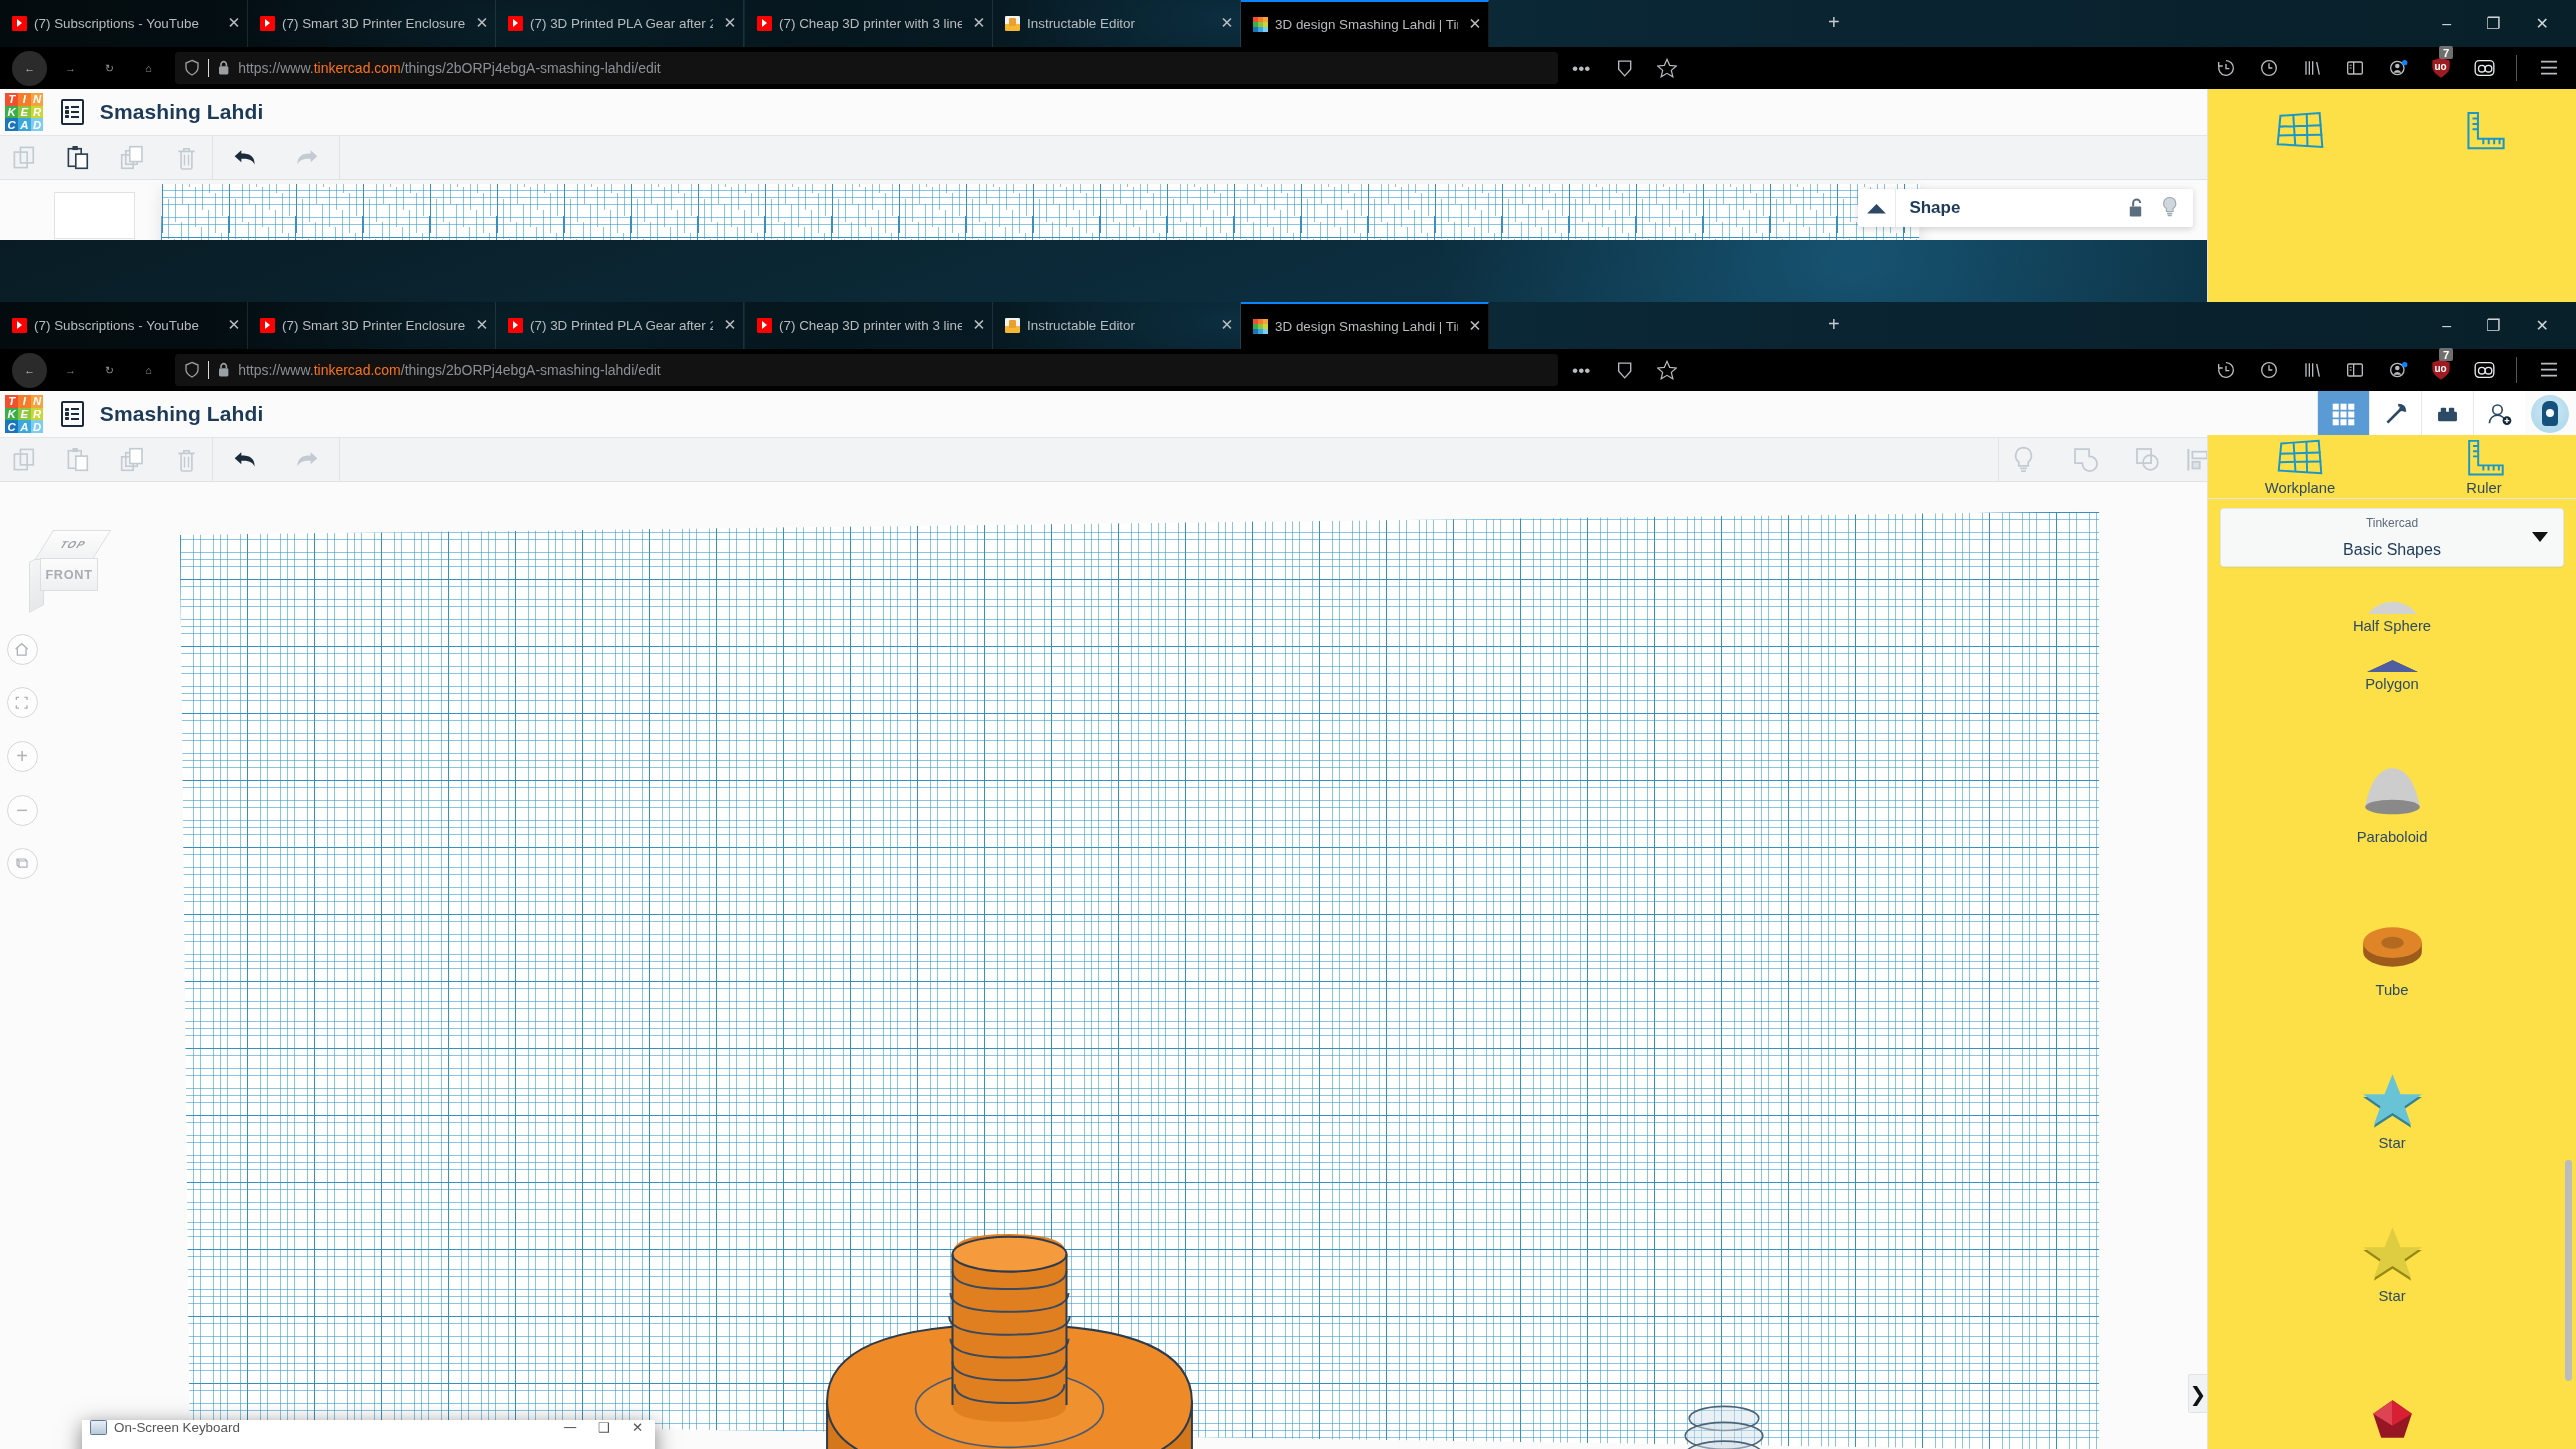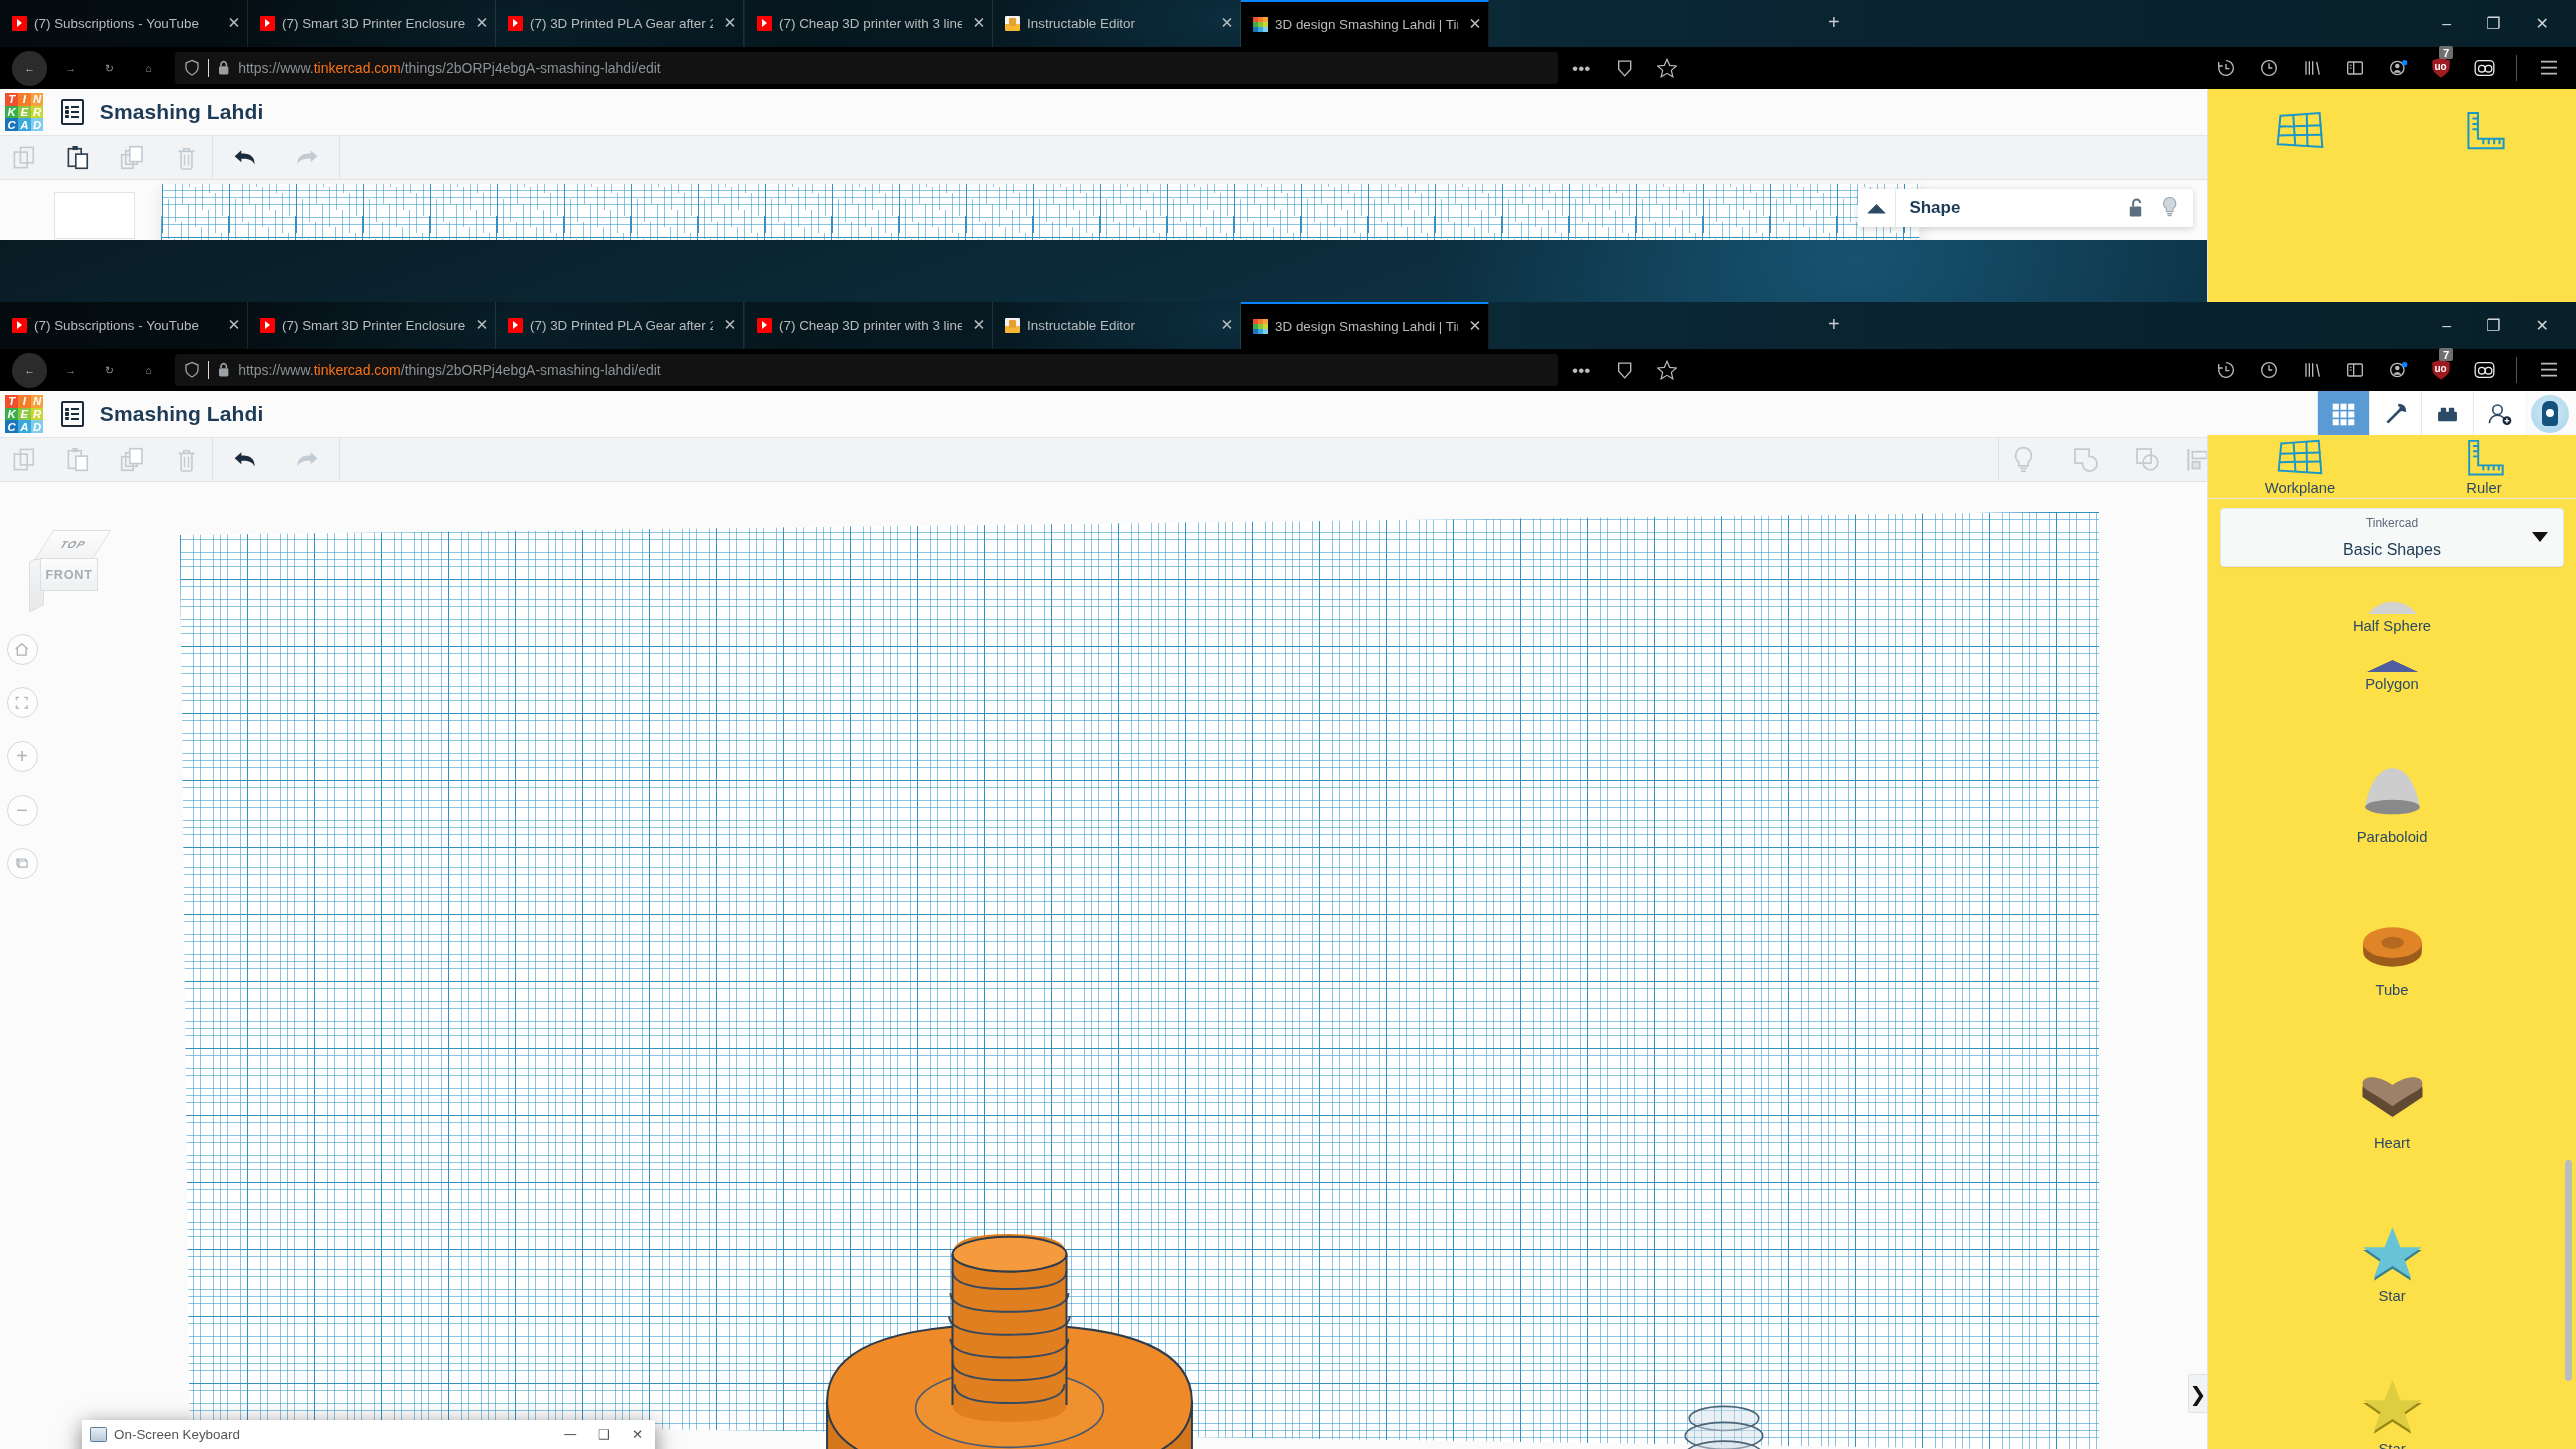--- a/index.html
+++ b/index.html
@@ -131,21 +131,21 @@
                    font-size:20px; color:#111; font-family:"DejaVu Sans",sans-serif;}
 
   
   .shape-card { position:absolute; background:#fff; border-radius:2.7px; box-shadow:0 1.3px 6.7px rgba(0,0,0,.16);
                 display:flex; align-items:center; height:38px; }
   .shape-card .tri { width:38px; display:flex; align-items:center; justify-content:center; border-right:0.7px solid #e6e8ea; height:100%;}
   .shape-card .lbl { font-size:17px; color:#1d3a56; font-weight:600; padding:0 13.4px; }
 
   
   .osk { position:absolute; background:#1f1f1f; box-shadow:0 5.4px 20px rgba(0,0,0,.5); }
-  .osk-title { height:29.5px; background:#fff; display:flex; align-items:center; padding:0 4px 0 8px; gap:6.7px; }
+  .osk-title { height:29.5px; background:#fff; display:flex; align-items:flex-start; padding:0 4px 0 8px; gap:6.7px; }
   .osk-title .oskicon { width:17.4px; height:14.8px; background:linear-gradient(#e8eef5,#b8c9da); border:0.7px solid #5a7c9a; border-radius:1.3px;}
   .osk-title .t { font-size:13.4px; color:#555; flex:1 1 auto; }
   .osk-title .wb { width:27px; text-align:center; color:#555; font-size:13.4px; font-family:"DejaVu Sans",sans-serif;}
 </style>
 </head>
 <body>
 
 <div id="desktop"></div>
 
 <div class="browser" style="top:0; height:315px;">
@@ -870,27 +870,20 @@
         <div class="sp-item" style="height: 153px;">
           <div><svg width="79" height="64" viewBox="0 0 118 96">
               <path d="M15 46 v14 a44 22 0 0 0 88 0 v-14 z" fill="#9d5c1c"></path>
               <ellipse cx="59" cy="46" rx="44" ry="23" fill="#e08428"></ellipse>
               <ellipse cx="59" cy="46" rx="17" ry="9" fill="#b36a20"></ellipse>
             </svg></div>
           <div class="nm">Tube</div>
         </div>
         <div class="sp-item" style="height: 153px;">
           <div><svg width="79" height="64" viewBox="0 0 118 96">
-              <path d="M59 78 L14 48 v-12 C14 20 36 16 59 32 C82 16 104 20 104 36 v12 Z" fill="#614a34"></path>
-              <path d="M59 62 C30 40 14 38 14 28 C14 16 36 14 59 30 C82 14 104 16 104 28 C104 38 88 40 59 62 Z" fill="#9d8267"></path>
-            </svg></div>
-          <div class="nm">Heart</div>
-        </div>
-        <div class="sp-item" style="height: 153px;">
-          <div><svg width="79" height="64" viewBox="0 0 118 96">
               <path d="M59 18 L71 48 L103 48 L77 66 L87 94 L59 76 L31 94 L41 66 L15 48 L47 48 Z" fill="#358191"></path>
               <path d="M59 14 L71 44 L103 44 L77 62 L87 90 L59 72 L31 90 L41 62 L15 44 L47 44 Z" fill="#68c3d7"></path>
             </svg></div>
           <div class="nm">Star</div>
         </div>
         <div class="sp-item" style="height: 153px;">
           <div><svg width="79" height="64" viewBox="0 0 118 96">
               <path d="M59 18 L71 48 L103 48 L77 66 L87 94 L59 76 L31 94 L41 66 L15 48 L47 48 Z" fill="#978814"></path>
               <path d="M59 14 L71 44 L103 44 L77 62 L87 90 L59 72 L31 90 L41 62 L15 44 L47 44 Z" fill="#decc41"></path>
             </svg></div>

